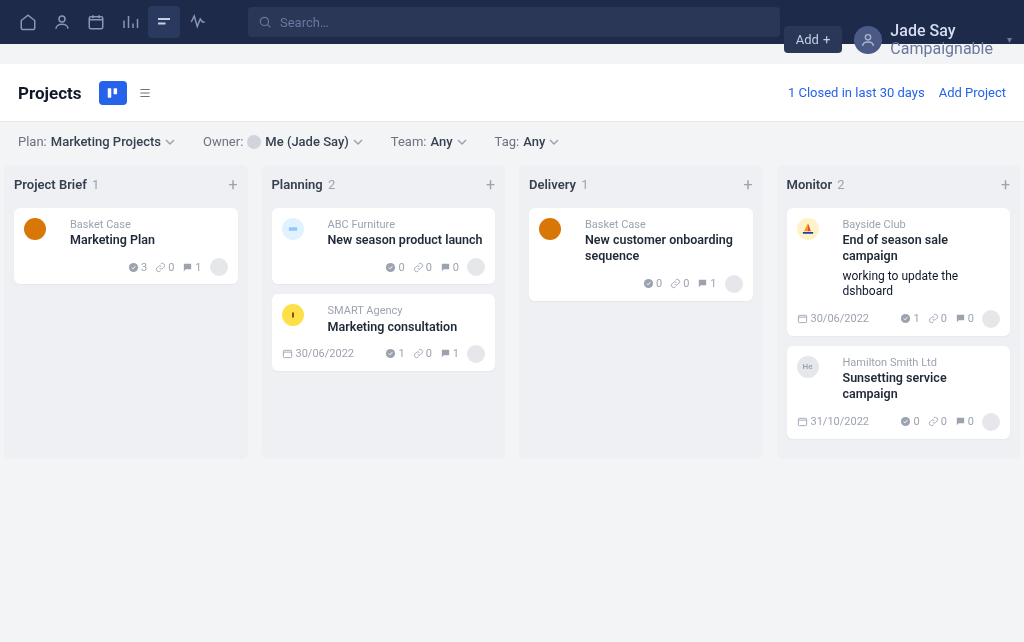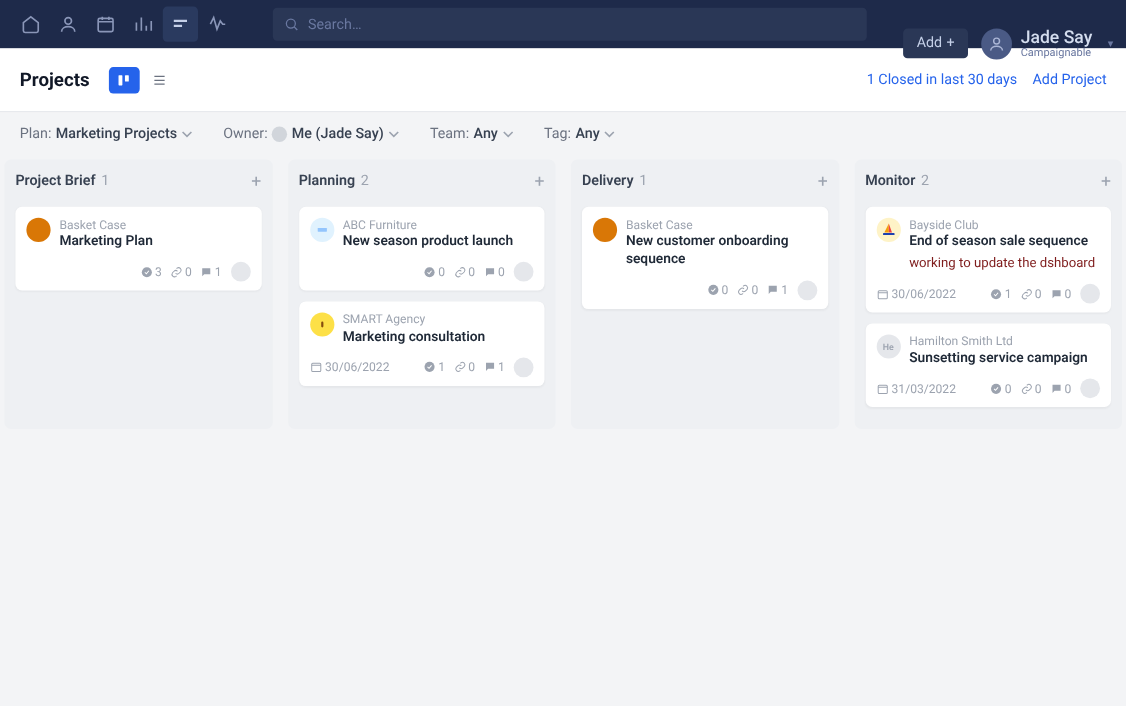--- a/index.html
+++ b/index.html
@@ -14,25 +14,25 @@
 .search-box { flex: 1; max-width: 540px; margin-left: 30px; height: 30px; background: #2a3756; border-radius: 4px; display: flex; align-items: center; padding: 0 10px; gap: 8px; }
 .search-box svg { width: 14px; height: 14px; color: #6a78a0; }
 .search-box input { flex: 1; background: transparent; border: none; color: #8a96b8; font-size: 13px; outline: none; }
 .search-box input::placeholder { color: #6a78a0; }
 .topbar-right { margin-left: auto; display: flex; align-items: center; gap: 12px; margin-top: 35px; }
 .add-btn { background: #2a3756; color: #c5d0e8; border: none; padding: 6px 12px; border-radius: 4px; font-size: 13px; cursor: pointer; display: flex; align-items: center; gap: 4px; }
 .user-block { display: flex; align-items: center; gap: 8px; cursor: pointer; }
 .user-avatar { width: 28px; height: 28px; border-radius: 50%; background: #4a5a85; display: flex; align-items: center; justify-content: center; color: #aab5d5; }
 .user-info { display: flex; flex-direction: column; line-height: 1.1; }
 .user-name { color: #d5deef; font-size: 16px; font-weight: 500; }
-.user-org { color: #6a78a0; font-size: 10px; }
+.user-org { color: #6a78a0; font-size: 16px; }
 .caret { color: #6a78a0; font-size: 10px; margin-left: 6px; }
 
 
-.page-header { background: #fff; height: 58px; display: flex; align-items: center; padding: 0 18px; border-bottom: 1px solid #e5e7eb; }
+.page-header { background: #fff; height: 58px; display: flex; align-items: center; padding: 0 18px; border-bottom: 1px solid #e5e7eb; margin-top: 20px; }
 .page-title { font-size: 17px; font-weight: 700; color: #111827; margin-right: 18px; }
 .view-toggle { display: flex; gap: 4px; }
 .view-btn { width: 28px; height: 24px; border-radius: 4px; display: flex; align-items: center; justify-content: center; cursor: pointer; color: #6b7280; }
 .view-btn.active { background: #2563eb; color: #fff; }
 .page-header-right { margin-left: auto; display: flex; align-items: center; gap: 14px; font-size: 13px; }
 .closed-link { color: #2563eb; cursor: pointer; }
 .add-project-link { color: #2563eb; cursor: pointer; }
 
 
 .filter-bar { padding: 12px 18px; display: flex; gap: 28px; font-size: 13px; color: #6b7280; }
@@ -51,24 +51,24 @@
 .col-add { color: #9ca3af; cursor: pointer; font-size: 16px; }
 
 .card { background: #fff; border-radius: 6px; padding: 10px 10px 8px 10px; margin-bottom: 10px; box-shadow: 0 1px 2px rgba(0,0,0,0.04); cursor: pointer; }
 .card-top { display: flex; gap: 8px; margin-bottom: 4px; }
 .card-icon { width: 22px; height: 22px; border-radius: 50%; flex-shrink: 0; display: flex; align-items: center; justify-content: center; font-size: 11px; }
 .card-icon.basket { background: #d97706; }
 .card-icon.abc { background: #e0f2fe; }
 .card-icon.smart { background: #fde047; }
 .card-icon.bayside { background: #fef3c7; }
 .card-icon.hamilton { background: #e5e7eb; color: #9ca3af; font-size: 8px; font-weight: 600; }
-.card-body { flex: 1; min-width: 0; }
+.card-body { flex: 1; min-width: 0; margin-left: 16px; }
 .card-client { font-size: 11px; color: #9ca3af; line-height: 1.2; }
 .card-title { font-size: 12.5px; font-weight: 600; color: #1f2937; line-height: 1.3; margin-top: 1px; }
-.card-note { font-size: 12px; color: #7f1d1d; margin-top: 4px; line-height: 1.3; }
+.card-note { font-size: 12px; color: #0f172a; margin-top: 4px; line-height: 1.3; }
 .card-footer { display: flex; align-items: center; gap: 8px; margin-top: 10px; font-size: 11px; color: #9ca3af; }
 .card-footer .spacer { flex: 1; }
 .card-date { display: flex; align-items: center; gap: 3px; }
 .stat { display: flex; align-items: center; gap: 2px; }
 .stat svg { width: 11px; height: 11px; }
 .assignee { width: 18px; height: 18px; border-radius: 50%; background: #e5e7eb; }
 </style>
 </head>
 <body>
 
@@ -361,21 +361,21 @@
         <div class="card-top">
           <div class="card-icon bayside">
             <svg viewBox="0 0 24 24" width="14" height="14">
               <path d="M12 2l-7 14h7V2z" fill="#f59e0b"></path>
               <path d="M12 2l5 14h-5V2z" fill="#ef4444"></path>
               <rect x="3" y="17" width="18" height="3" rx="1" fill="#1e40af"></rect>
             </svg>
           </div>
           <div class="card-body">
             <div class="card-client">Bayside Club</div>
-            <div class="card-title">End of season sale sequence</div>
+            <div class="card-title">End of season sale campaign</div>
             <div class="card-note">working to update the dshboard</div>
           </div>
         </div>
         <div class="card-footer">
           <span class="card-date">
             <svg viewBox="0 0 24 24" width="11" height="11" fill="none" stroke="currentColor" stroke-width="2">
               <rect x="3" y="5" width="18" height="16" rx="2"></rect>
               <path d="M3 9h18"></path>
             </svg>
             <span>30/06/2022</span>
@@ -410,21 +410,21 @@
             <div class="card-client">Hamilton Smith Ltd</div>
             <div class="card-title">Sunsetting service campaign</div>
           </div>
         </div>
         <div class="card-footer">
           <span class="card-date">
             <svg viewBox="0 0 24 24" width="11" height="11" fill="none" stroke="currentColor" stroke-width="2">
               <rect x="3" y="5" width="18" height="16" rx="2"></rect>
               <path d="M3 9h18"></path>
             </svg>
-            <span>31/03/2022</span>
+            <span>31/10/2022</span>
           </span>
           <span class="spacer"></span>
           <span class="stat">
             <svg viewBox="0 0 24 24" fill="currentColor">
               <circle cx="12" cy="12" r="10"></circle>
               <path d="M8 12l3 3 5-6" fill="none" stroke="#fff" stroke-width="2"></path>
             </svg>
             <span>0</span>
           </span>
           <span class="stat">

